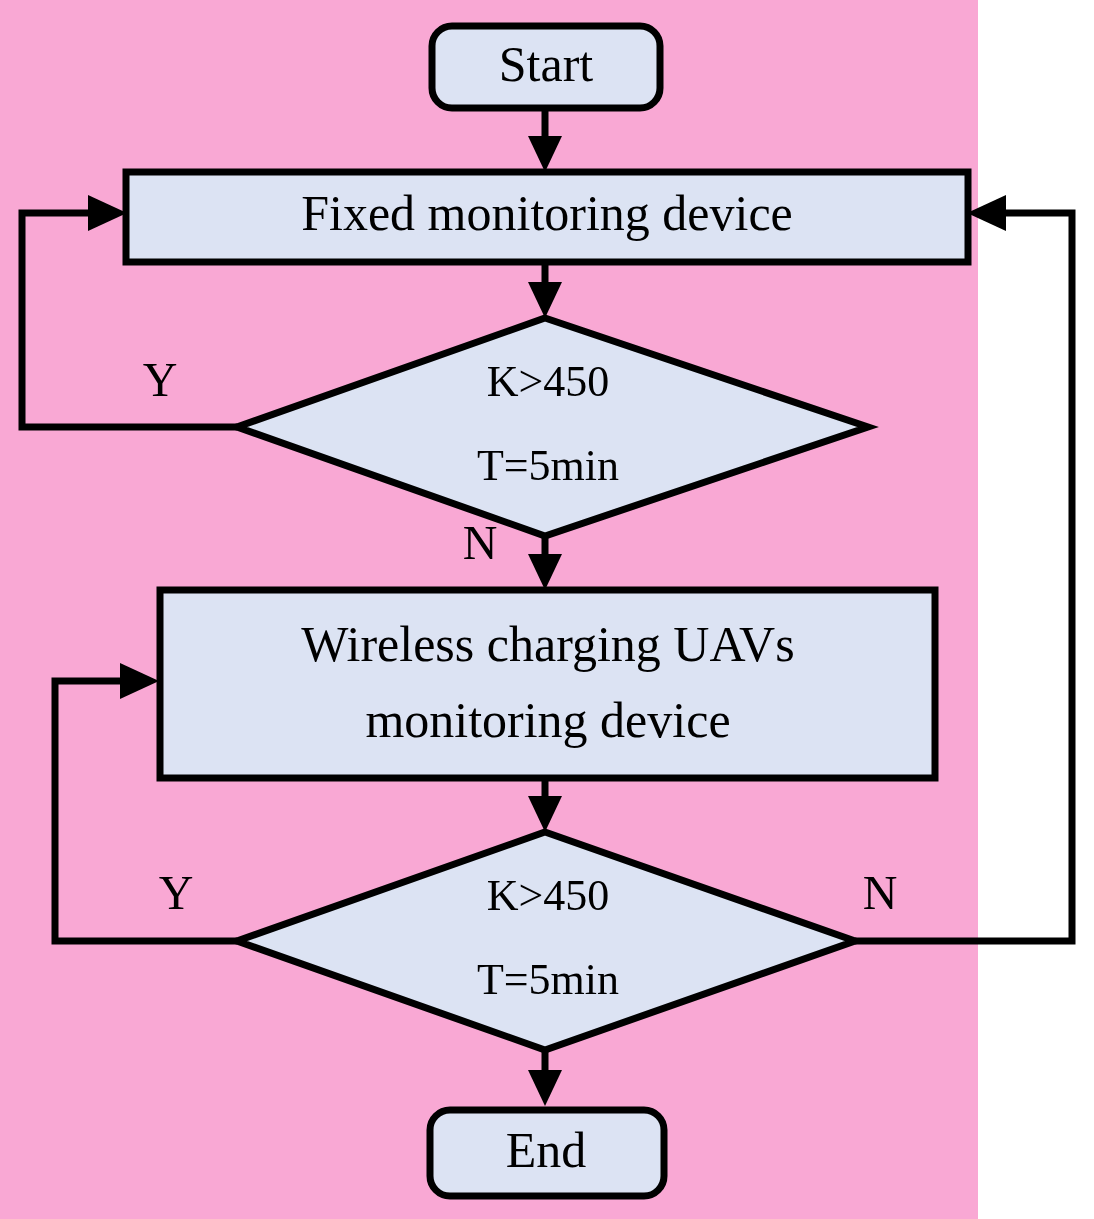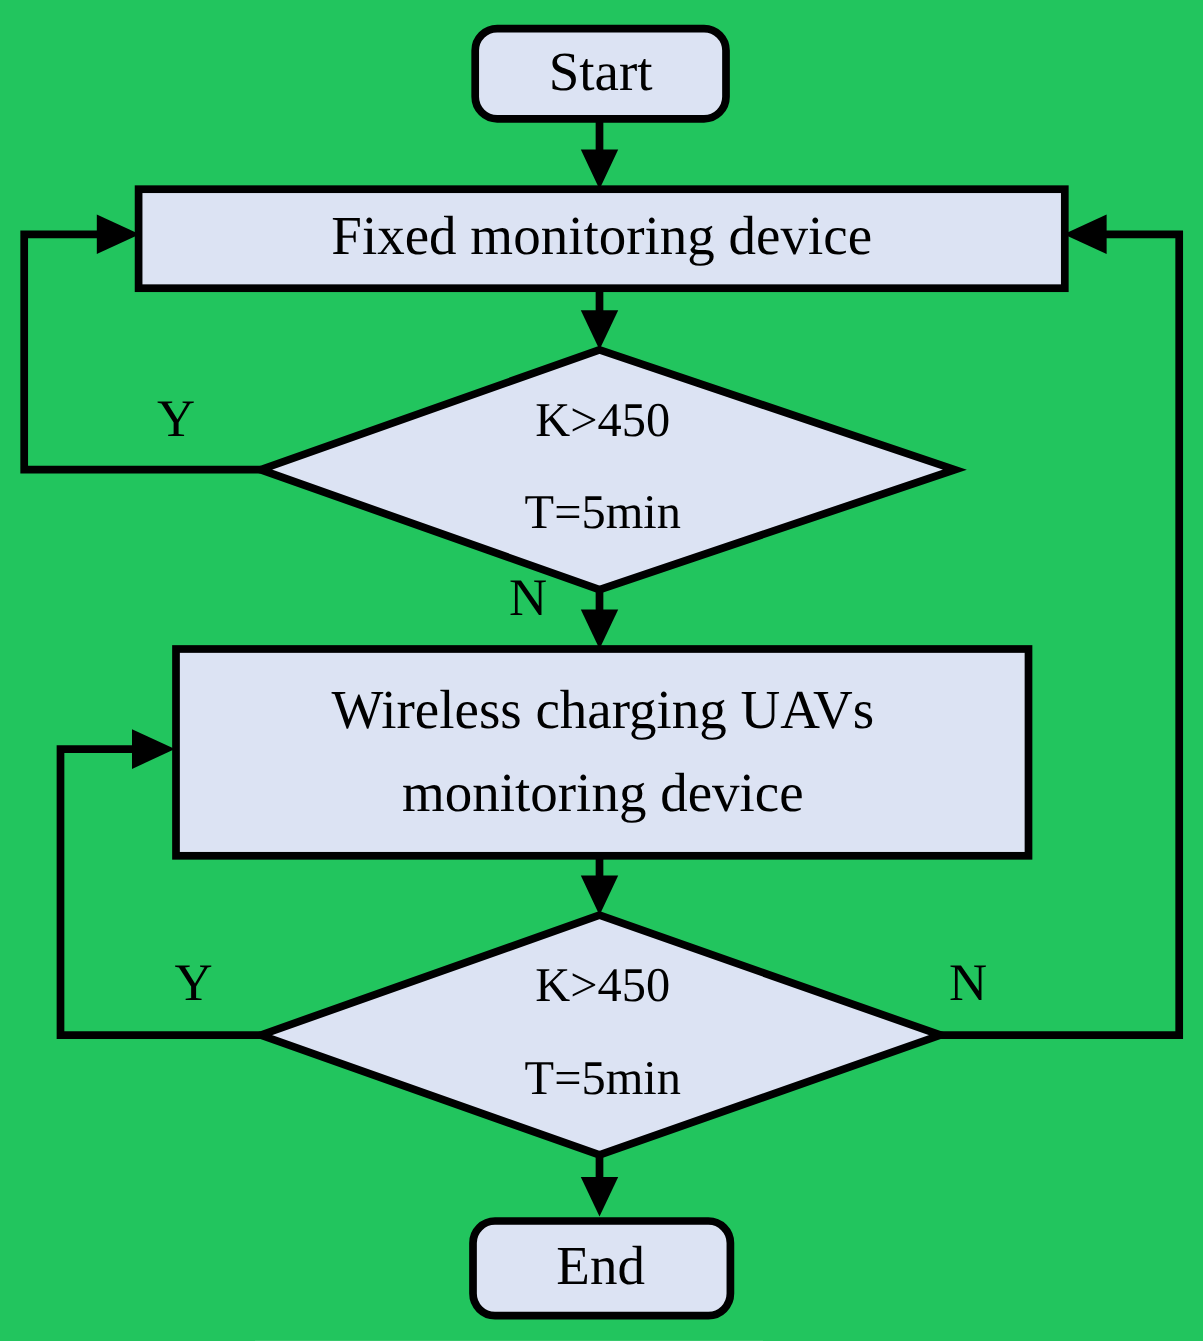--- a/index.html
+++ b/index.html
@@ -8,23 +8,23 @@
     background: #ffffff;
   }
   body {
     width: 1094px;
     height: 1219px;
     font-family: "Liberation Serif", "DejaVu Serif", serif;
     overflow: hidden;
   }
   #flowchart-root {
     position: relative;
-    width: 1094px;
+    width: 978px;
     height: 1219px;
-    background: #22c55e;
+    background: #f9a8d4;
   }
   svg#flow-svg {
     display: block;
     width: 1094px;
     height: 1219px;
   }
   .node-shape {
     fill: #dce3f3;
     stroke: #000000;
     stroke-width: 7;

